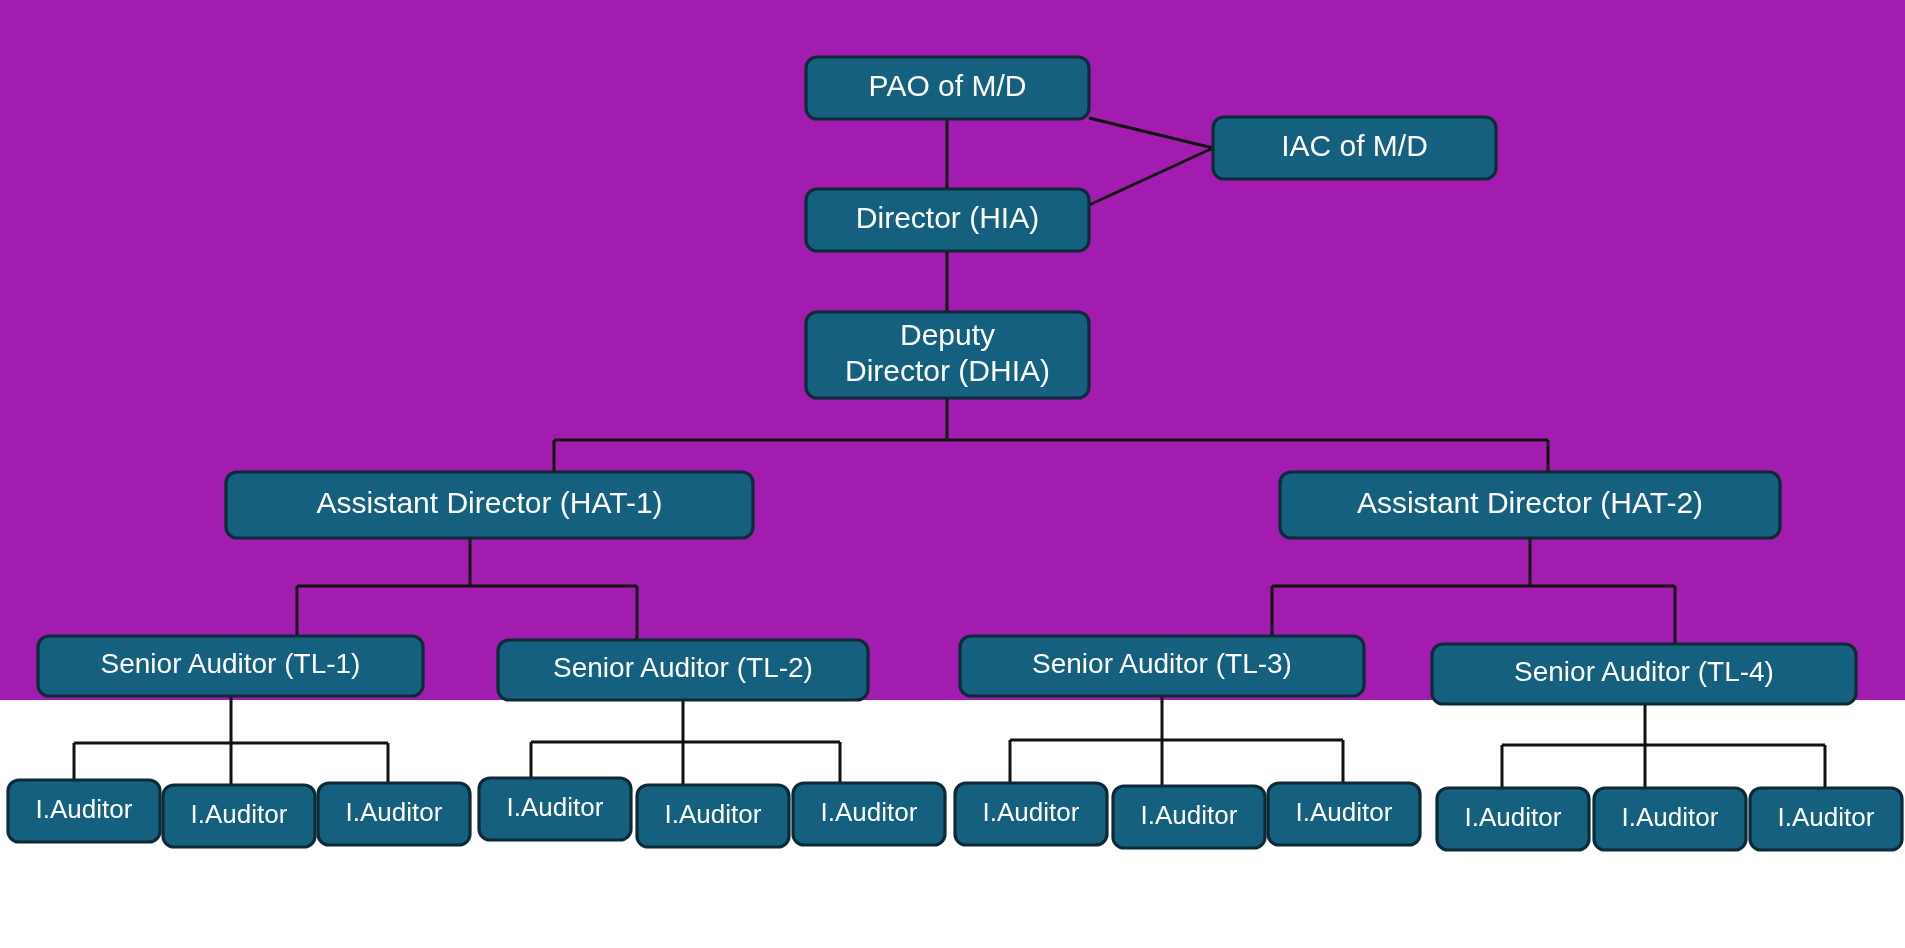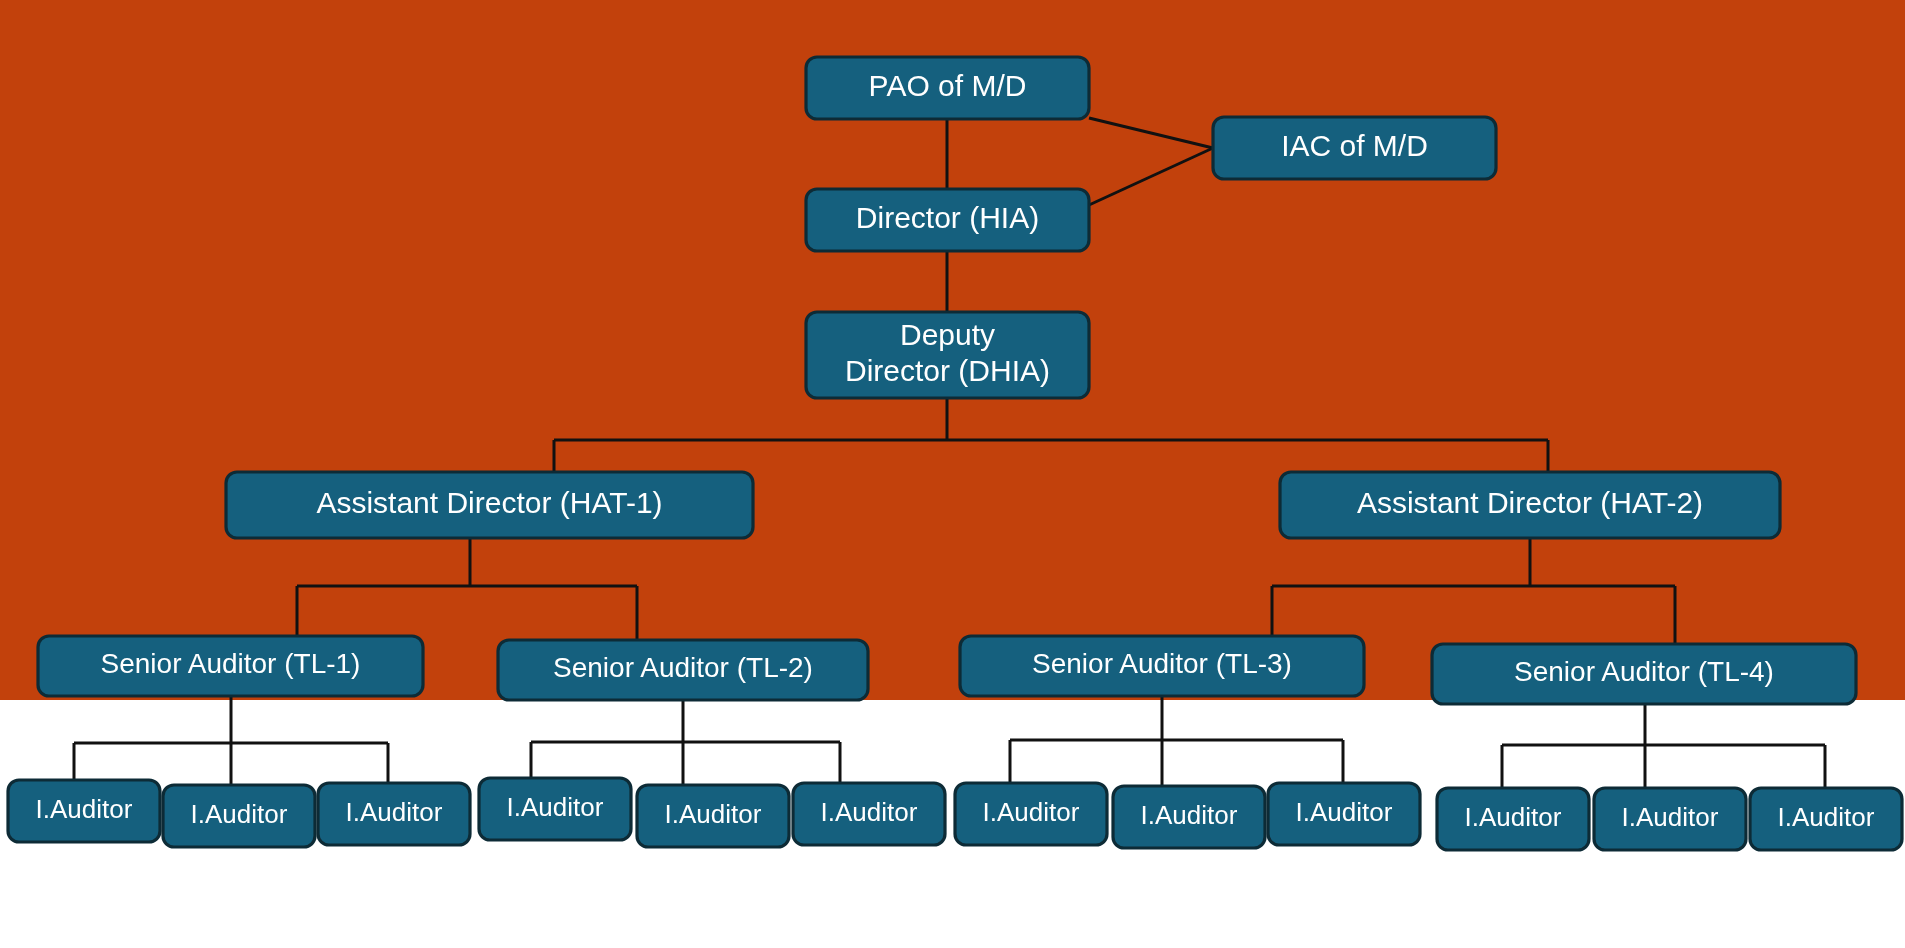--- a/index.html
+++ b/index.html
@@ -10,21 +10,21 @@
   body {
     width: 1905px;
     height: 948px;
     overflow: hidden;
     font-family: "Liberation Sans", sans-serif;
   }
   #chart-root {
     position: relative;
     width: 1905px;
     height: 700px;
-    background: #c2410c;
+    background: #a21caf;
     text-decoration: underline;
   }
   svg#org-svg {
     position: absolute;
     inset: 0;
     width: 1905px;
     height: 948px;
     display: block;
   }
   .node-rect {

